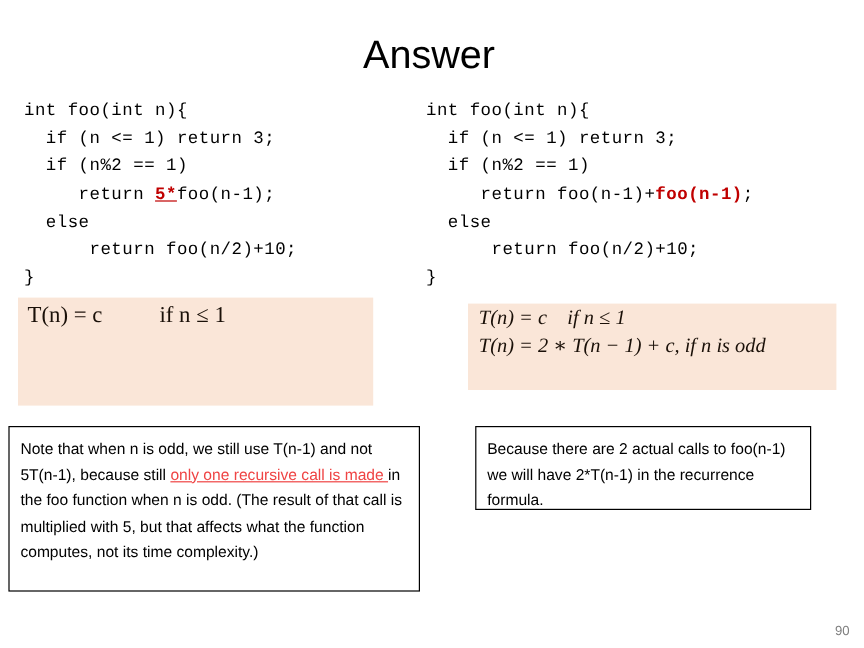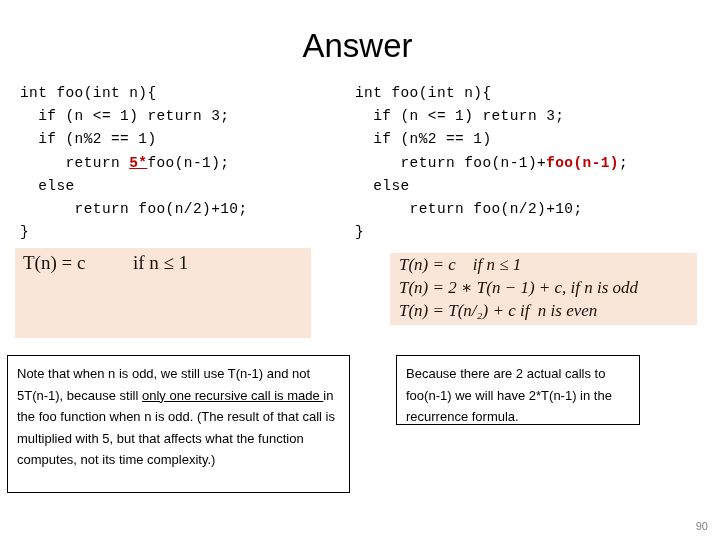--- a/index.html
+++ b/index.html
@@ -112,25 +112,25 @@
   }
   #note-left {
     left: 7px;
     top: 355px;
     width: 343px;
     height: 138px;
   }
   #note-right {
     left: 396px;
     top: 355px;
-    width: 244px;
+    width: 280px;
     height: 70px;
   }
   .note-underline-red {
-    color: #000000;
+    color: #ef4444;
     text-decoration: underline;
   }
 
   
   #page-number {
     position: absolute;
     right: 12px;
     bottom: 8px;
     font-family: "Liberation Sans", sans-serif;
     font-size: 11px;
@@ -147,21 +147,20 @@
 
 <div id="code-right" class="code-block"><span class="code-line"><span>int foo(int n){</span></span><span class="code-line"><span>  if (n &lt;= 1) return 3;</span></span><span class="code-line"><span>  if (n%2 == 1)</span></span><span class="code-line"><span>     return foo(n-1)+</span><span class="hl-red">foo(n-1)</span><span>;</span></span><span class="code-line"><span>  else</span></span><span class="code-line"><span>      return foo(n/2)+10;</span></span><span class="code-line"><span>}</span></span></div>
 
 <div id="formula-left" class="formula-box">
     <span class="formula-line">T(n) = c          if n ≤ 1</span>
   </div>
 
 <div id="formula-right" class="formula-box">
     <span class="formula-line">T(n) = c    if n ≤ 1</span>
     <span class="formula-line">T(n) = 2 ∗ T(n − 1) + c, if n is odd</span>
-    <span class="formula-line">T(n) = T(n/₂) + c if  n is even</span>
   </div>
 
 <div id="note-left" class="note-box">
   <span>Note that when n is odd, we still use T(n-1) and not 5T(n-1), because still </span><span class="note-underline-red">only one recursive call is made </span><span>in the foo function when n is odd. (The result of that call is multiplied with 5, but that affects what the function computes, not its time complexity.)</span>
 </div>
 
 <div id="note-right" class="note-box">
   <span>Because there are 2 actual calls to foo(n-1) we will have 2*T(n-1) in the recurrence formula.</span>
 </div>
 

